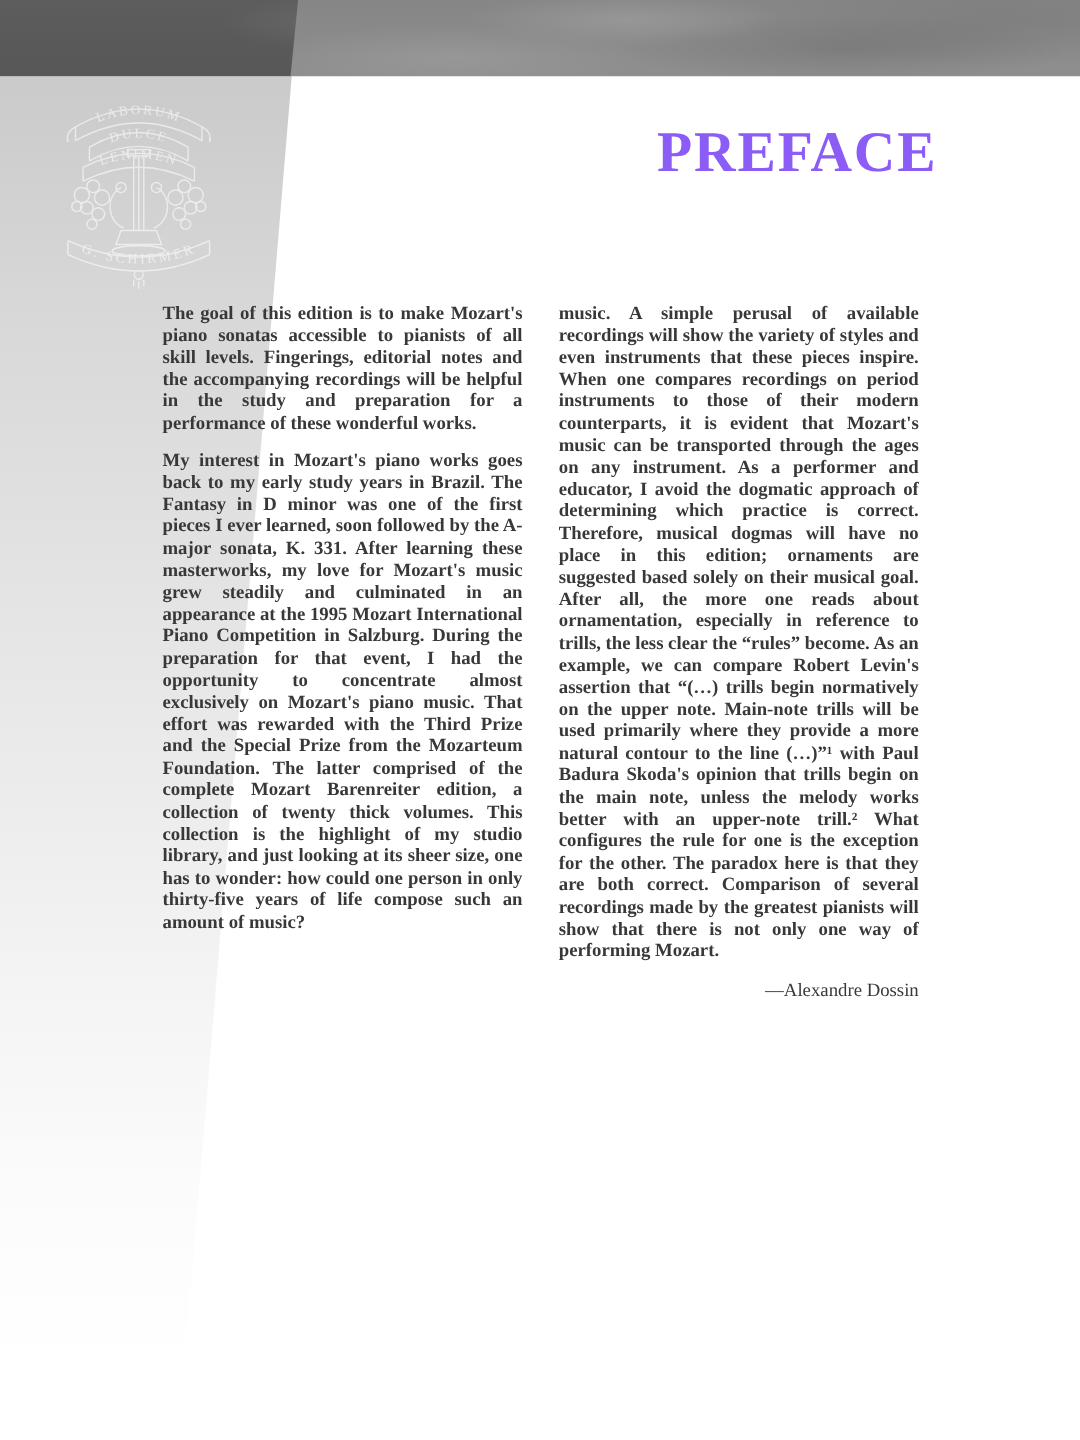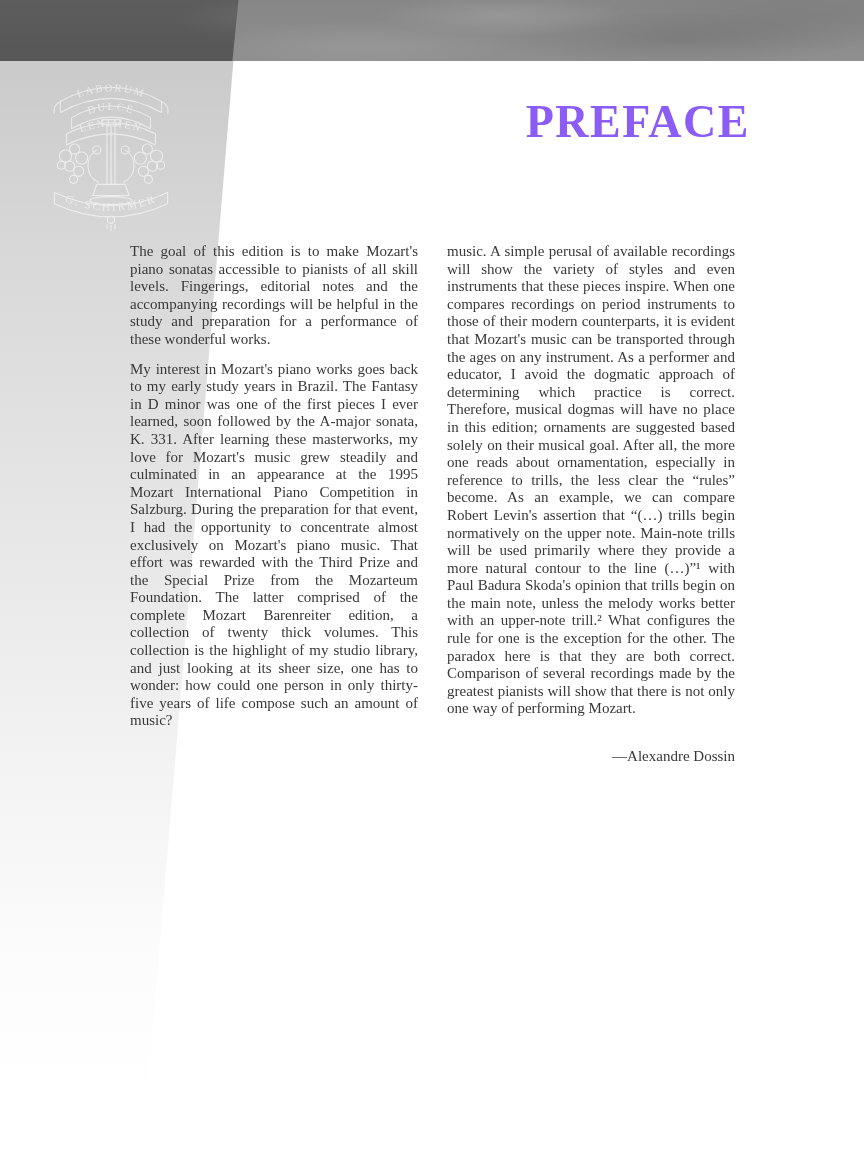--- a/index.html
+++ b/index.html
@@ -94,25 +94,25 @@
     gap: 29px;
   }
   .col {
     width: 288px;
     font-family: "Liberation Serif", serif;
     font-size: 15px;
     line-height: 17.6px;
     color: #383838;
     text-align: justify;
   }
-  .col p { margin-bottom: 12px; }
+  .col p { margin-bottom: 12px; font-weight: bold; }
   .col p:last-child { margin-bottom: 0; }
 
   .signature {
-    margin-top: 30px;
+    margin-top: 14px;
     text-align: right;
     font-size: 15px;
     color: #383838;
   }
 </style>
 </head>
 <body>
 
 <div class="page">
 

